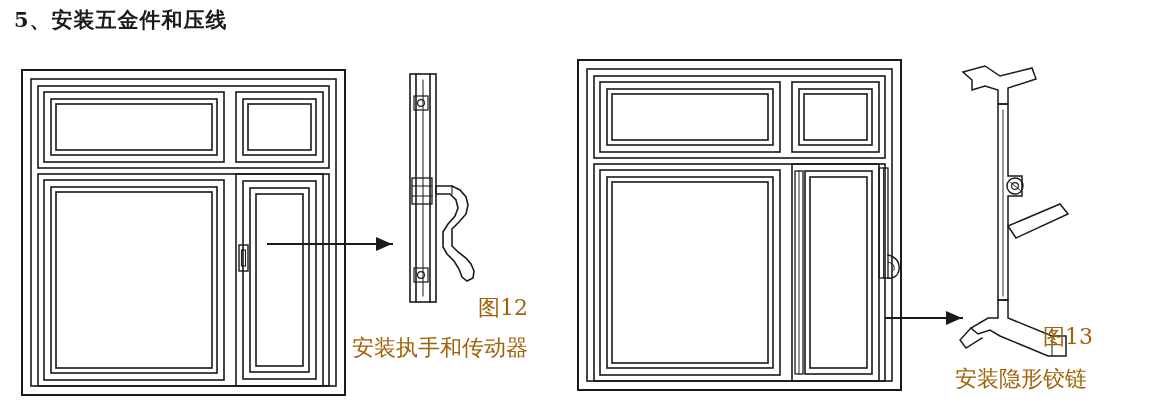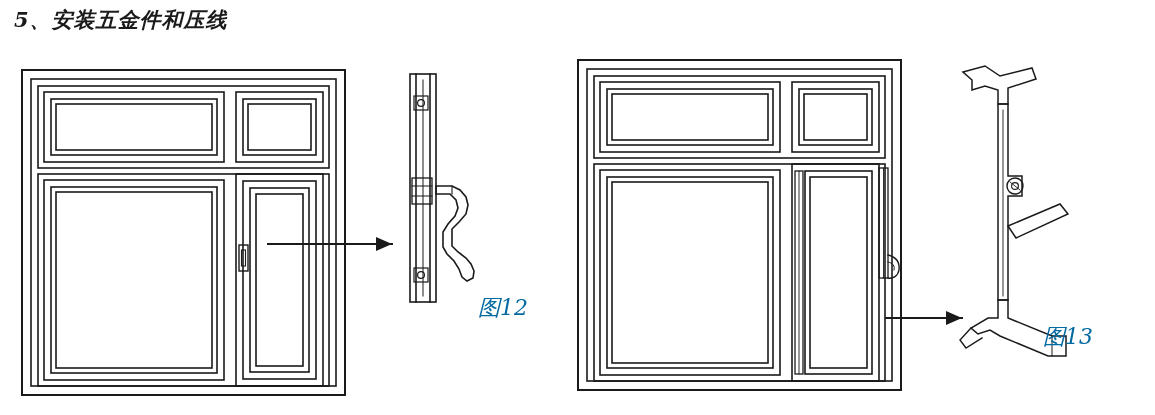--- a/index.html
+++ b/index.html
@@ -12,21 +12,20 @@
     height: 415px;
     position: relative;
     font-family: "Liberation Serif", serif;
     color: #1a1a1a;
     overflow: hidden;
   }
   .page {
     position: relative;
     width: 1101px;
     height: 415px;
-    font-style: italic;
   }
   .section-title {
     position: absolute;
     left: 14px;
     top: 6px;
     font-size: 21px;
     font-weight: 700;
     letter-spacing: 1px;
     font-family: "DejaVu Serif", serif;
     white-space: nowrap;
@@ -34,21 +33,21 @@
   .fig-svg {
     position: absolute;
     left: 0;
     top: 0;
   }
   .caption {
     position: absolute;
     font-family: "DejaVu Serif", serif;
     font-size: 22px;
     font-weight: 500;
-    color: #0369a1;
+    color: #a16207;
     white-space: nowrap;
   }
   .cap-fig12-num { left: 478px; top: 293px; }
   .cap-fig12-txt { left: 352px; top: 333px; }
   .cap-fig13-num { left: 1043px; top: 322px; text-align: center; }
   .cap-fig13-txt { left: 955px; top: 364px; }
 </style>
 </head>
 <body>
 
@@ -172,15 +171,17 @@
                  L978 334 L971 328 L988 318 L998 318 Z" stroke-width="1.5"></path>
 
         <path d="M971 328 L960 340 L966 348 L982 338" stroke-width="1.4"></path>
         <path d="M1052 336 L1052 356" stroke-width="1"></path>
       </g>
 
     </g>
   </svg>
 
   <div class="caption cap-fig12-num">图12</div>
+  <div class="caption cap-fig12-txt">安装执手和传动器</div>
   <div class="caption cap-fig13-num">图13</div>
+  <div class="caption cap-fig13-txt">安装隐形铰链</div>
 
 </div>
 
 </body></html>

